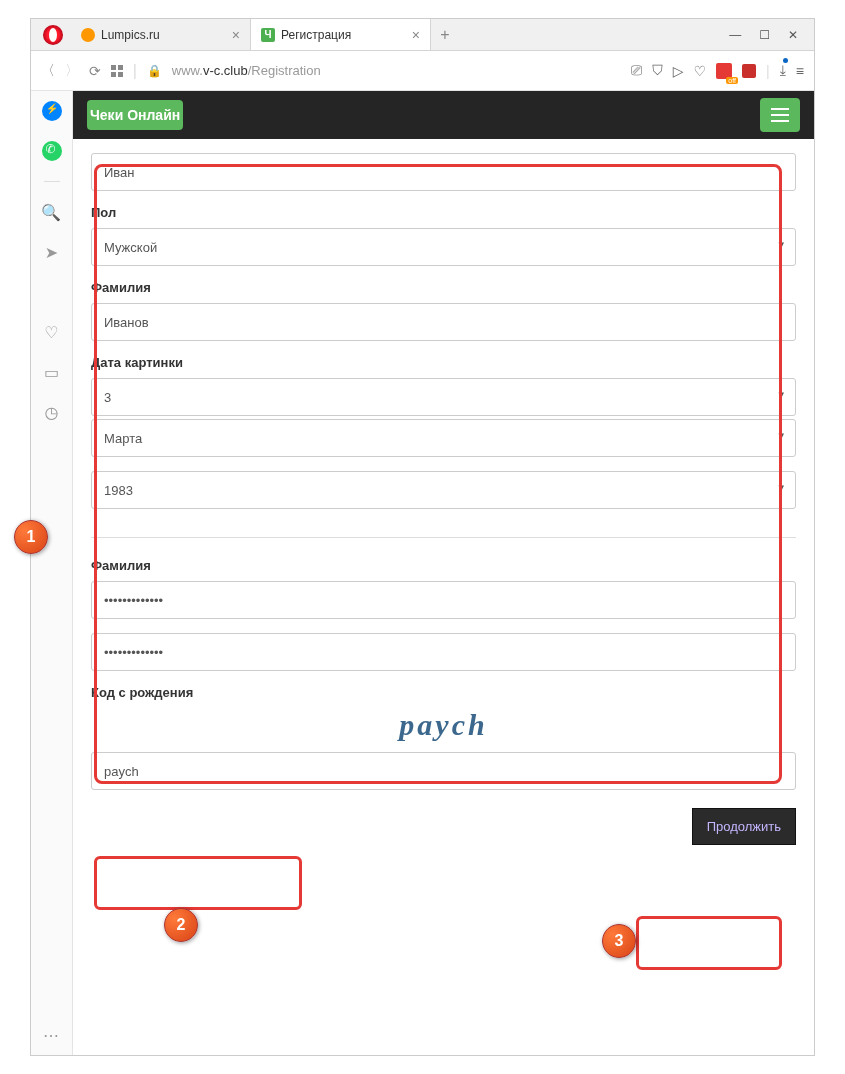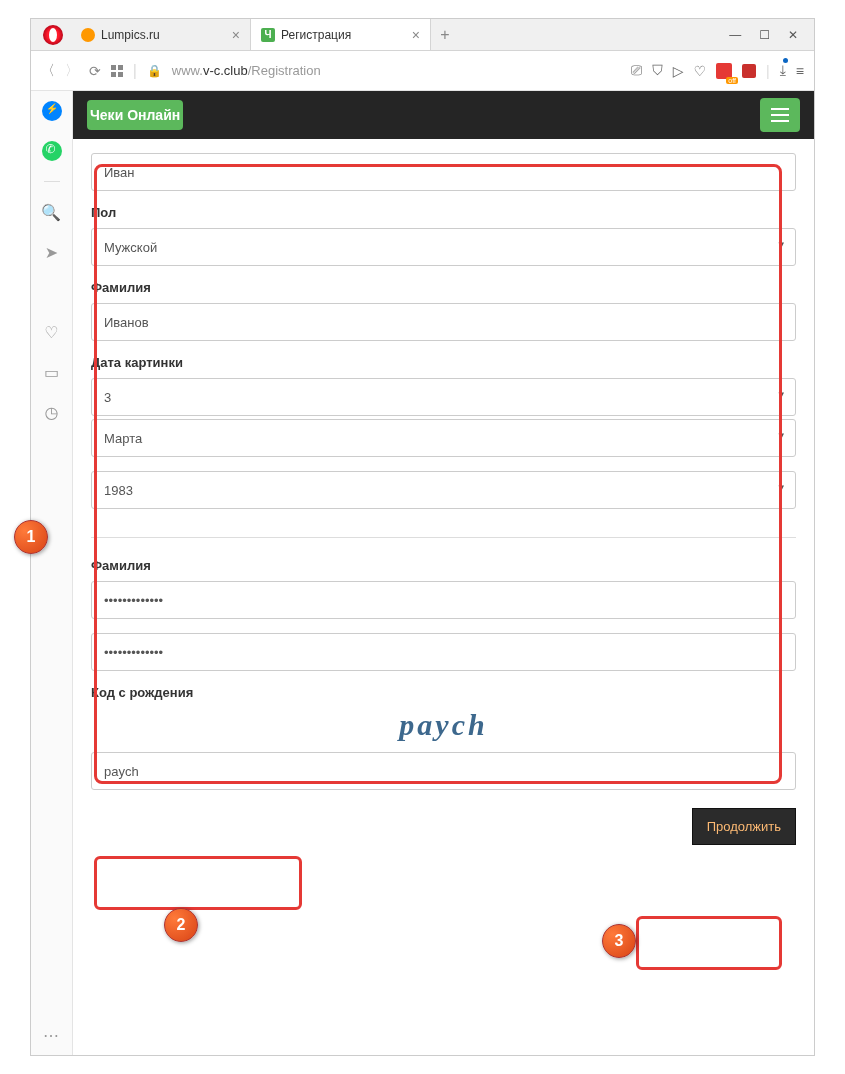--- a/index.html
+++ b/index.html
@@ -65,21 +65,21 @@
 .form-group label { display: block; font-size: 13px; font-weight: bold; color: #333; margin-bottom: 8px; }
 .form-control { width: 100%; height: 38px; border: 1px solid #ccc; border-radius: 3px; padding: 0 12px; font-size: 13px; color: #555; background: #fff; }
 select.form-control { appearance: none; background: #fff; }
 .select-wrap { position: relative; }
 .select-wrap::after { content: "▾"; position: absolute; right: 12px; top: 10px; pointer-events: none; color: #555; font-size: 11px; }
 hr.sep { border: 0; border-top: 1px solid #ddd; margin: 28px 0 20px 0; }
 .captcha-img { font-family: "Brush Script MT", cursive; font-style: italic; font-weight: bold; text-align: center; font-size: 30px; color: #3d688d; margin: 6px 0 10px; letter-spacing: 3px; }
 .captcha-row { position: relative; }
 .captcha-row input { width: 100%; }
 .btn-row { display: flex; justify-content: flex-end; margin-top: 18px; }
-.btn-dark { background: #2b2b2b; color: #fdba74; padding: 10px 14px; font-size: 13px; cursor: pointer; border: 1px solid #111; border-radius: 0px; }
+.btn-dark { background: #2b2b2b; color: #c4b5fd; padding: 10px 14px; font-size: 13px; cursor: pointer; border: 1px solid #111; border-radius: 0px; }
 
 
 .annot { position: absolute; border: 3px solid #e53935; border-radius: 8px; pointer-events: none; }
 .annot-1 { top: 164px; left: 94px; width: 688px; height: 620px; }
 .annot-2 { top: 856px; left: 94px; width: 208px; height: 54px; border-radius: 6px; }
 .annot-3 { top: 916px; left: 636px; width: 146px; height: 54px; border-radius: 6px; }
 .badge { position: absolute; width: 34px; height: 34px; border-radius: 50%; background: radial-gradient(circle at 30% 30%, #ff7a3a, #d84315); color: #fff; font-weight: bold; display: flex; align-items: center; justify-content: center; font-size: 16px; box-shadow: 1px 1px 4px rgba(0,0,0,.4); border: 1px solid #a33; pointer-events: none; }
 .badge-1 { top: 520px; left: 14px; }
 .badge-2 { top: 908px; left: 164px; }
 .badge-3 { top: 924px; left: 602px; }

